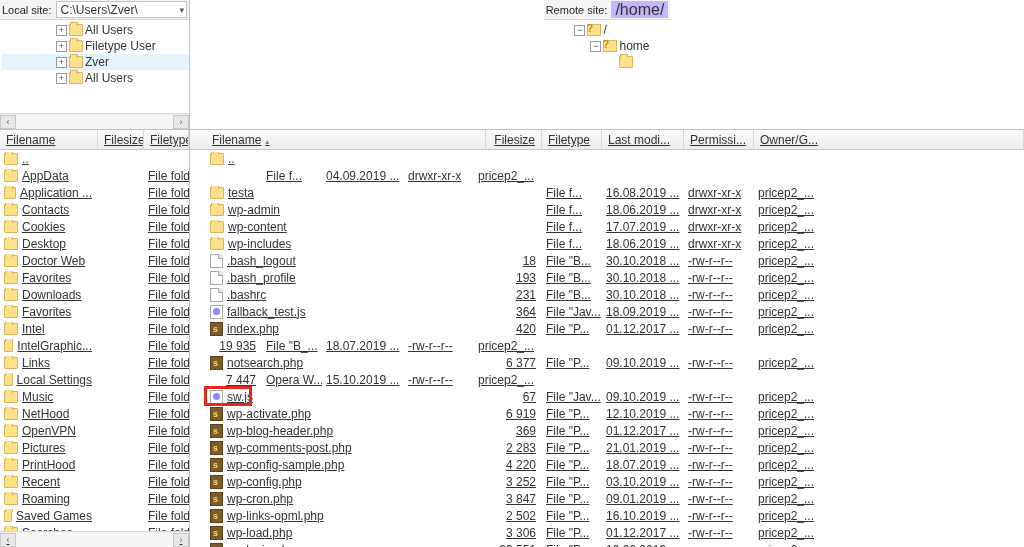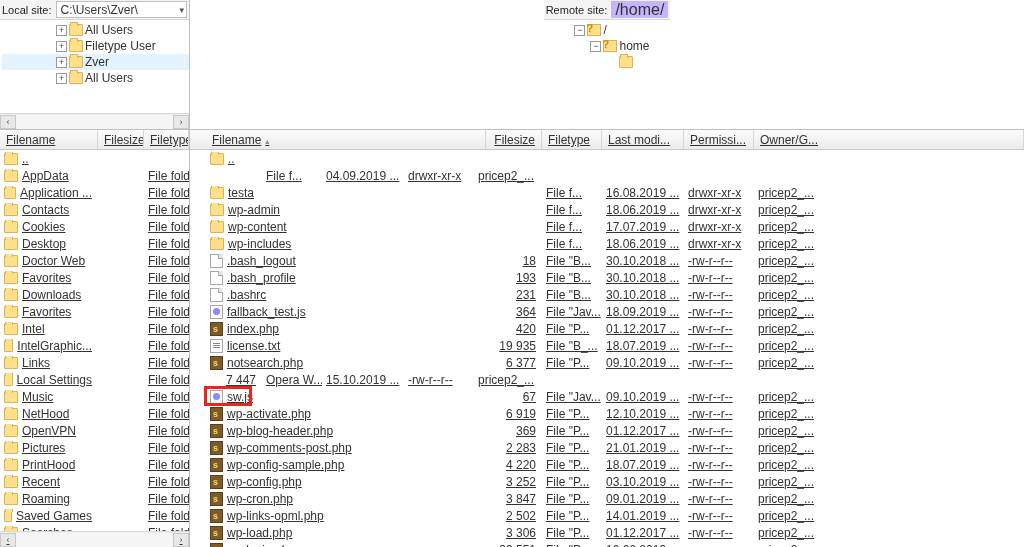--- a/index.html
+++ b/index.html
@@ -492,24 +492,20 @@
               <span>index.php</span>
             </div>
             <div class="c2">420</div>
             <div class="c3">File "P...</div>
             <div class="c4">01.12.2017 ...</div>
             <div class="c5">-rw-r--r--</div>
             <div class="c6">pricep2_...</div>
           </div>
           <div class="row">
             <div class="c0"></div>
-            <div class="c1 nm">
-              <span class="txt-icon"></span>
-              <span>license.txt</span>
-            </div>
             <div class="c2">19 935</div>
             <div class="c3">File "B_...</div>
             <div class="c4">18.07.2019 ...</div>
             <div class="c5">-rw-r--r--</div>
             <div class="c6">pricep2_...</div>
           </div>
           <div class="row">
             <div class="c0"></div>
             <div class="c1 nm">
               <span class="php-icon">
@@ -633,21 +629,21 @@
           <div class="row">
             <div class="c0"></div>
             <div class="c1 nm">
               <span class="php-icon">
                 <span class="s">s</span>
               </span>
               <span>wp-links-opml.php</span>
             </div>
             <div class="c2">2 502</div>
             <div class="c3">File "P...</div>
-            <div class="c4">14.01.2019 ...</div>
+            <div class="c4">16.10.2019 ...</div>
             <div class="c5">-rw-r--r--</div>
             <div class="c6">pricep2_...</div>
           </div>
           <div class="row">
             <div class="c0"></div>
             <div class="c1 nm">
               <span class="php-icon">
                 <span class="s">s</span>
               </span>
               <span>wp-load.php</span>

